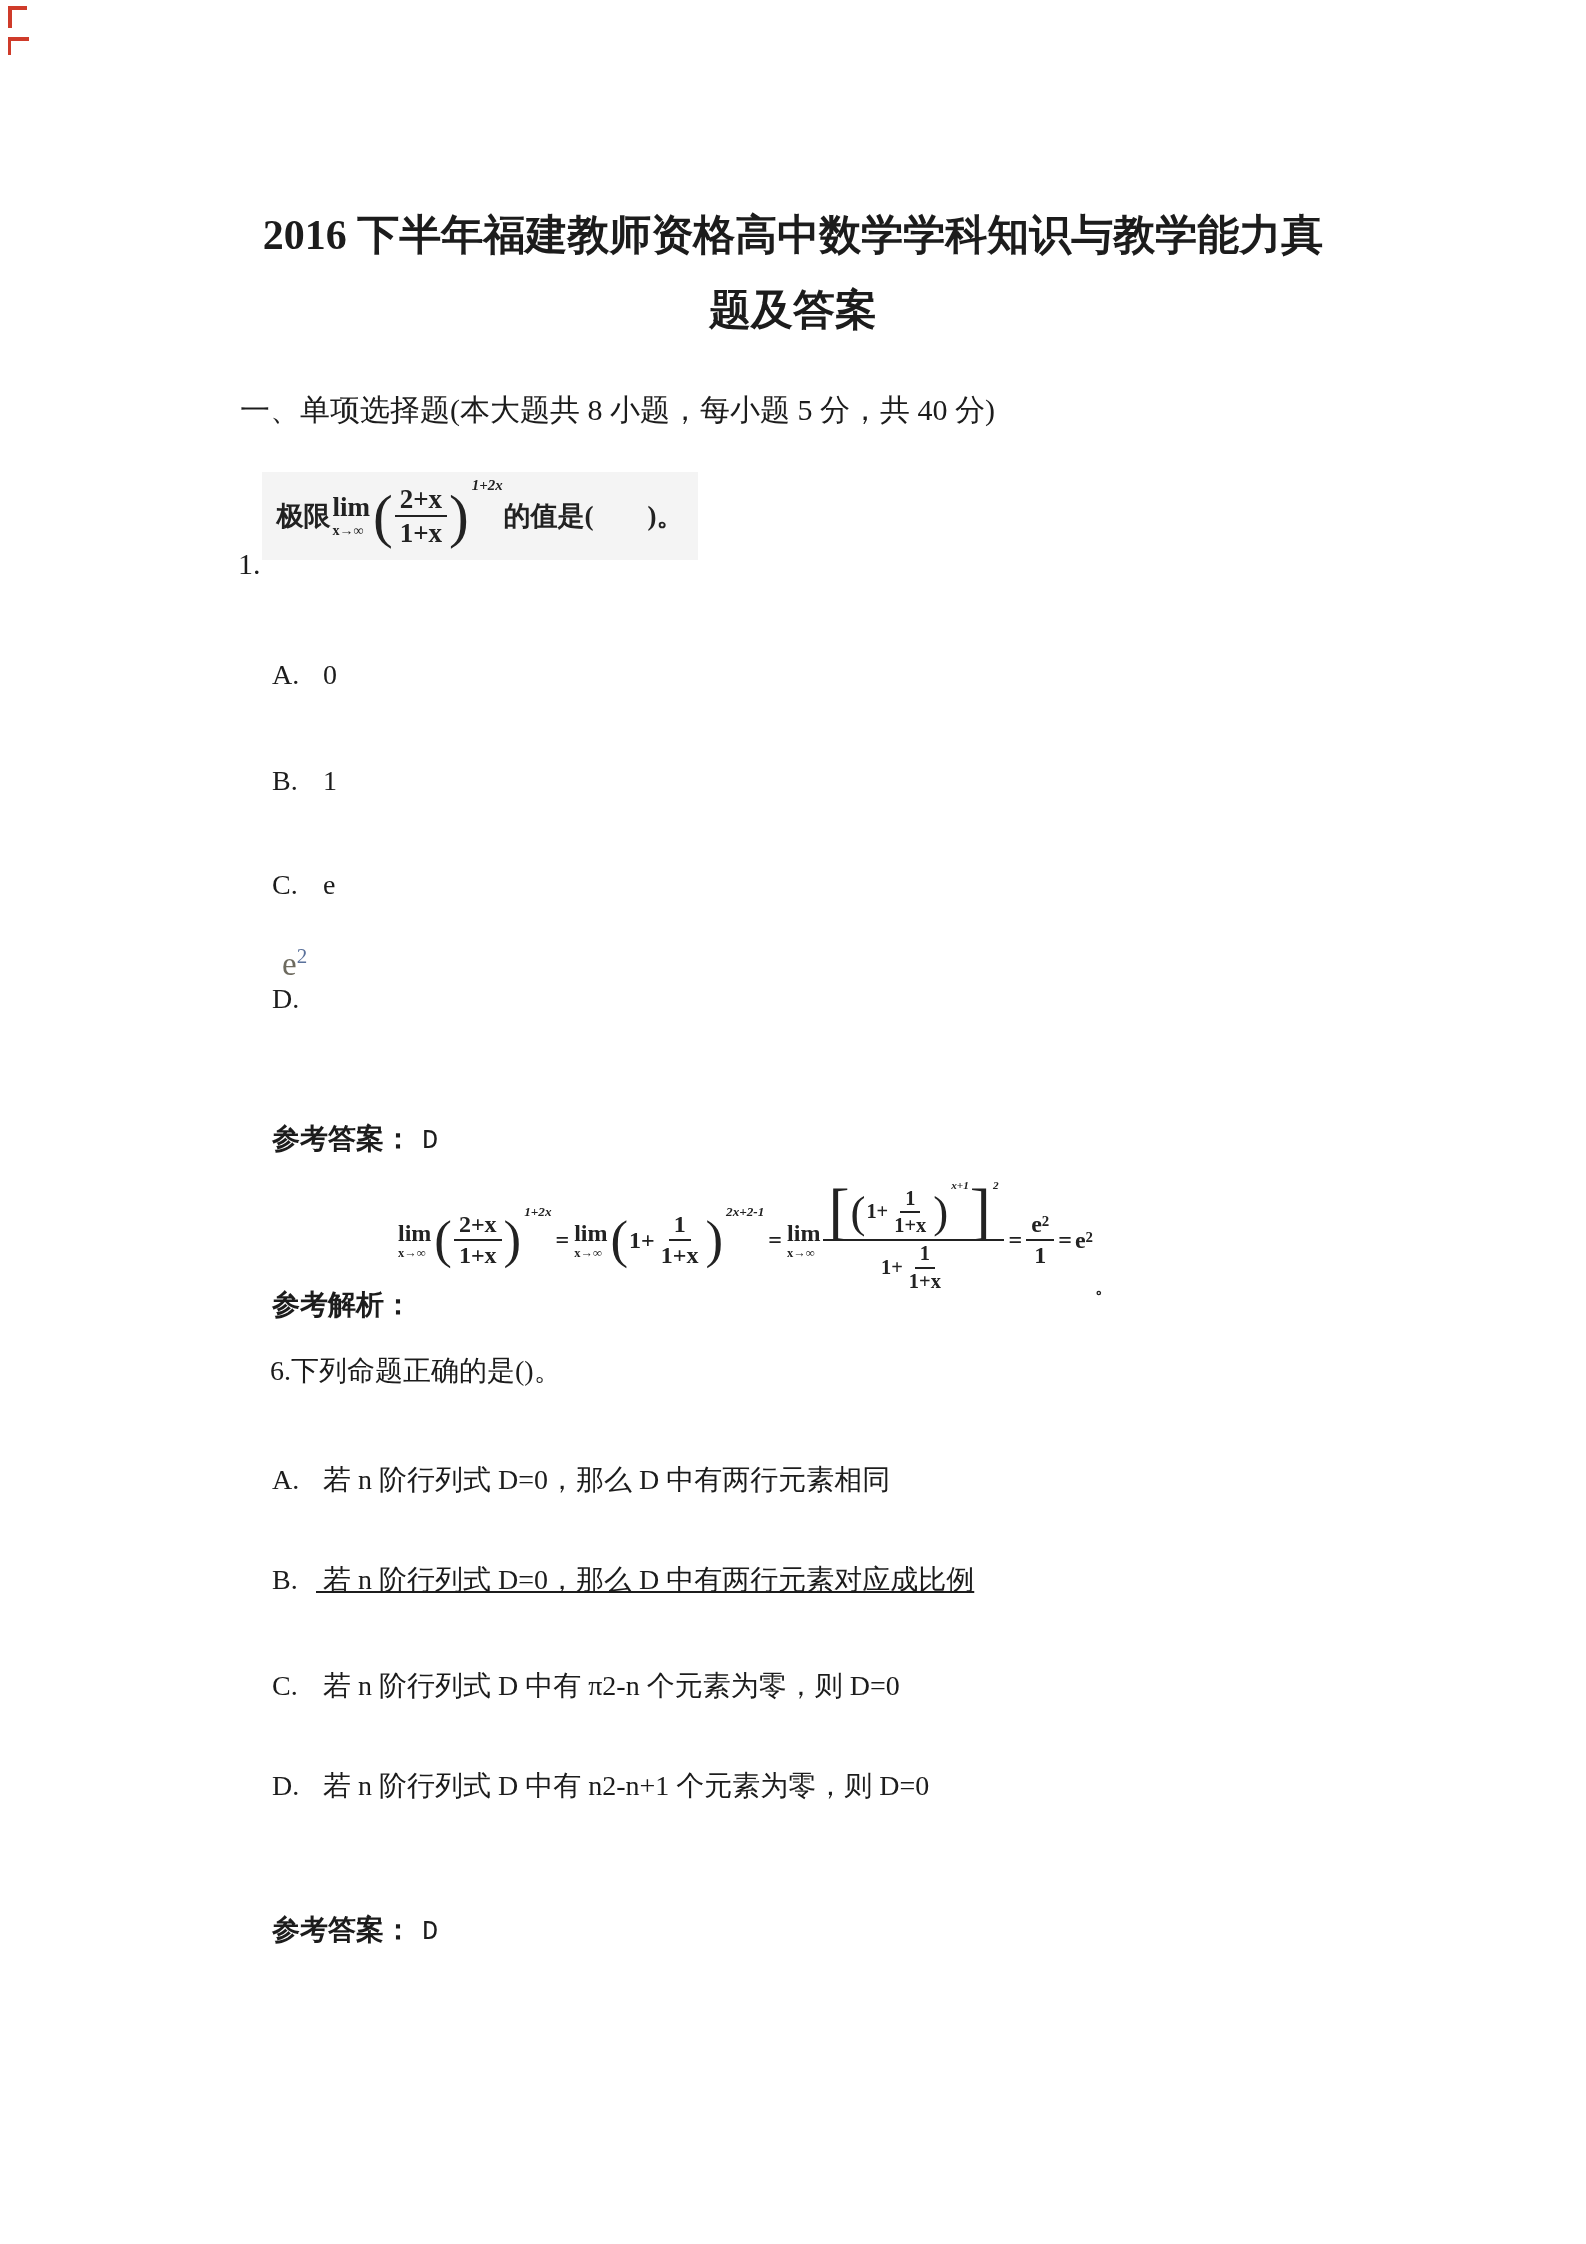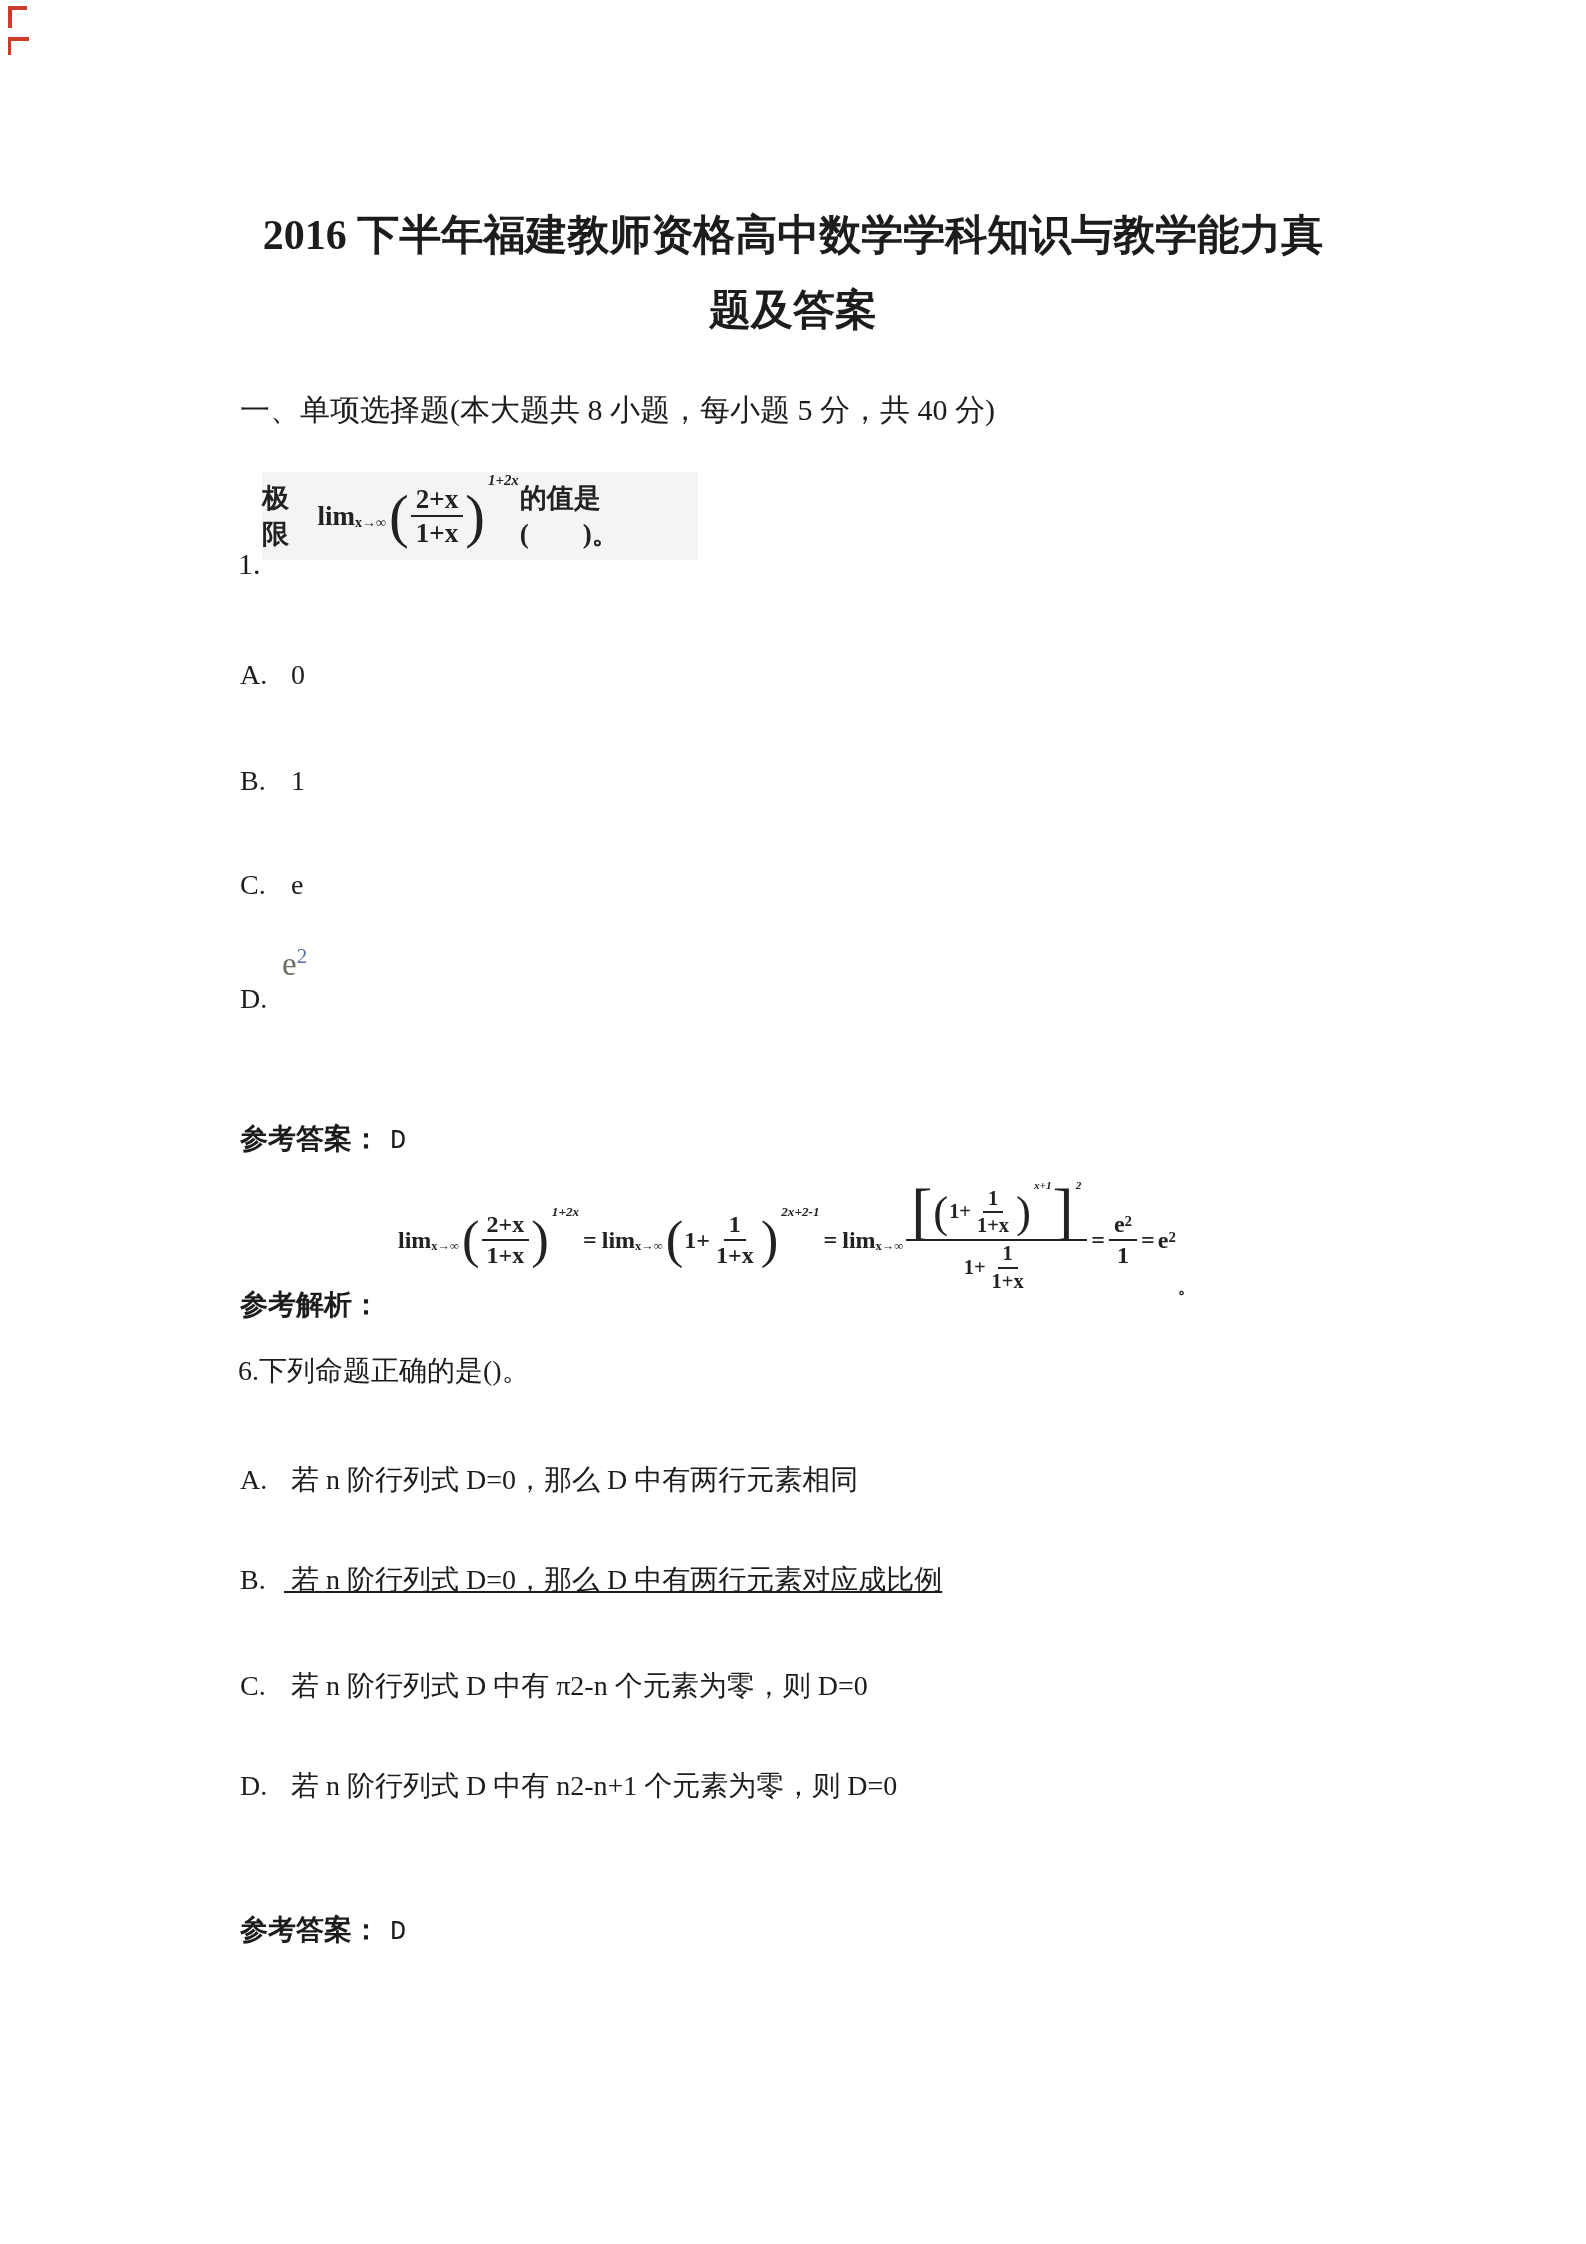--- a/index.html
+++ b/index.html
@@ -18,36 +18,36 @@
 
   
   .title-line{left:0;right:0;text-align:center;font-size:42px;font-weight:700;line-height:60px;}
   .t1{top:205px;}
   .t2{top:280px;}
 
   
   .heading{left:240px;top:390px;font-size:30px;line-height:40px;}
 
   
-  .row{font-size:28px;line-height:40px;}
+  .row{font-size:28px;line-height:40px;margin-left:32px;}
   .opt-letter{display:inline-block;min-width:44px;}
   .opt-value{display:inline-block;}
 
   
   .q1-img{left:262px;top:472px;width:436px;height:88px;background:#f4f4f4;
     display:flex;align-items:center;justify-content:center;
     font-size:27px;font-weight:600;color:#222;}
   .q1-num{left:238px;top:544px;font-size:30px;line-height:40px;}
 
   
   .mrow{display:inline-flex;align-items:center;}
   .frac{display:inline-flex;flex-direction:column;align-items:center;margin:0 1px;}
   .fnum{display:block;padding:0 5px 2px;border-bottom:2px solid currentColor;line-height:1.05;white-space:nowrap;}
   .fden{display:block;padding:2px 5px 0;line-height:1.05;white-space:nowrap;}
-  .lim{display:inline-flex;flex-direction:row;align-items:flex-end;line-height:1;margin:0 2px;}
+  .lim{display:inline-flex;flex-direction:column;align-items:flex-start;line-height:1;margin:0 2px;}
   .lim .sub{font-size:0.52em;margin-top:2px;}
   .paren{font-weight:400;font-size:2.2em;line-height:0.55;margin:0 1px;}
   .bracket{font-weight:300;font-size:3.1em;line-height:0.5;}
   .exp{font-size:0.55em;align-self:flex-start;margin:-8px 1px 0 2px;white-space:nowrap;font-style:italic;}
   .ssup{font-size:0.62em;vertical-align:6px;}
   .period{align-self:flex-end;font-size:0.75em;margin-left:2px;}
   .eq{margin:0 3px;}
 
   
   .q1A{left:240px;top:655px;}

